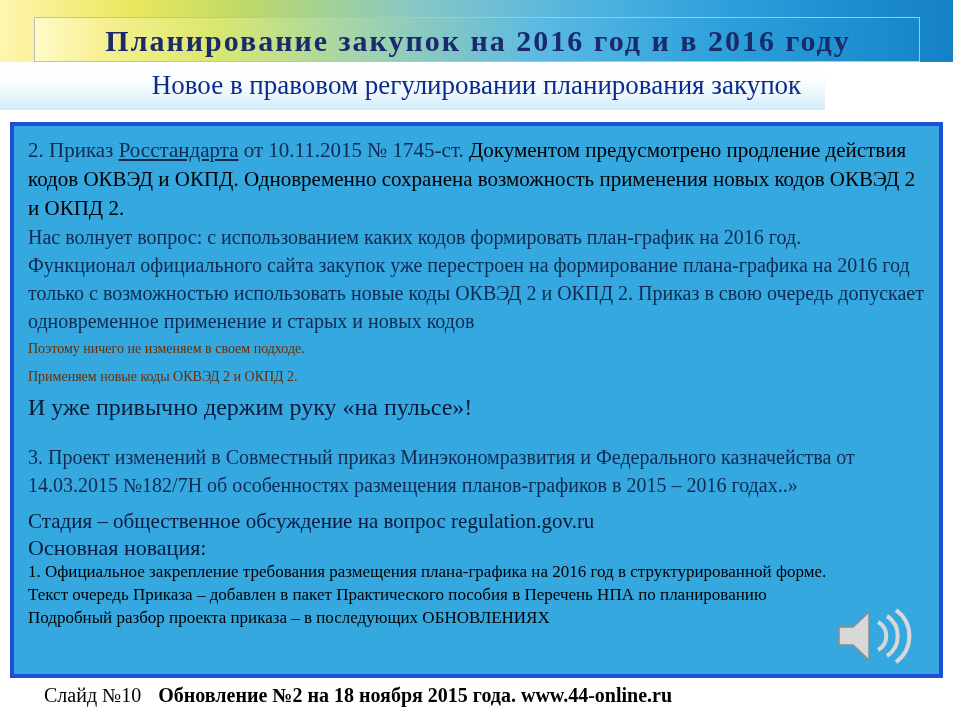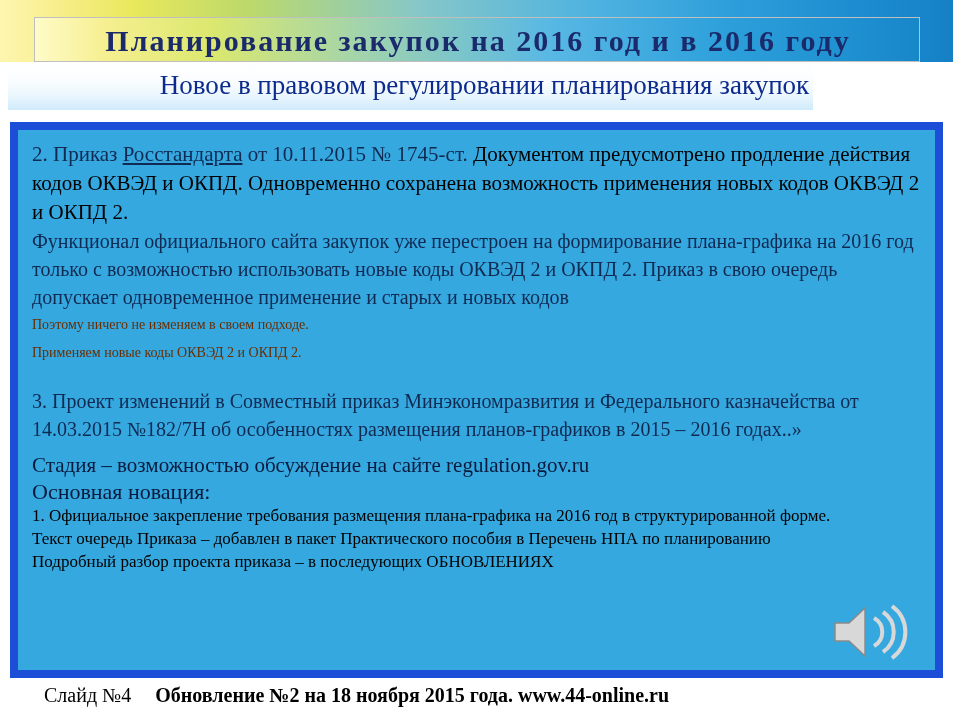--- a/index.html
+++ b/index.html
@@ -50,25 +50,26 @@
     text-align: center;
     font-family: "Liberation Serif", serif;
     font-size: 30px;
     font-weight: bold;
     letter-spacing: 2px;
     color: #1b2a6b;
     white-space: nowrap;
   }
   .subtitle-band {
     position: absolute;
-    left: 8px;
+    left: 0;
     top: 62px;
     width: 805px;
     height: 48px;
     background: linear-gradient(to bottom, #ffffff 0%, #fafdff 40%, #eaf6fd 70%, #cfeafb 100%);
+    padding-left: 20px;
   }
   .title-sub {
     position: absolute;
     left: 0;
     top: 0;
     width: 953px;
     height: 48px;
     line-height: 46px;
     text-align: center;
     font-family: "Liberation Serif", serif;
@@ -78,21 +79,21 @@
   }
 
   
   .content-box {
     position: absolute;
     left: 10px;
     top: 122px;
     width: 933px;
     height: 556px;
     background: #35a8e0;
-    border: 8px solid #1d4ed8;
+    border: 4px solid #1d4ed8;
     box-sizing: border-box;
     padding: 10px 14px 0 14px;
     overflow: hidden;
   }
   .para {
     margin: 0;
     font-family: "Liberation Serif", serif;
     color: #000000;
   }
   .p-main {
@@ -169,21 +170,21 @@
     white-space: nowrap;
     font-family: "Liberation Serif", serif;
     font-size: 20px;
     color: #000000;
   }
   .footer-slide {
     font-weight: normal;
   }
   .footer-upd {
     font-weight: bold;
-    margin-left: 24px;
+    margin-left: 17px;
   }
 </style>
 </head>
 <body>
 
 <div class="slide">
 
   <div class="header-band">
     <div class="header-band-inner">
       <div class="title-main">Планирование закупок на 2016 год и в 2016 году</div>
@@ -191,35 +192,37 @@
   </div>
 
   <div class="subtitle-band">
     <div class="title-sub">Новое в правовом регулировании планирования закупок</div>
   </div>
 
   <div class="content-box">
 
     <p class="para p-main"><span>2. Приказ </span><span class="u">Росстандарта</span><span> от 10.11.2015 № 1745-ст.</span><span class="dark"> Документом предусмотрено продление действия кодов ОКВЭД и ОКПД. Одновременно сохранена возможность применения новых кодов ОКВЭД 2 и ОКПД 2.</span></p>
 
+    <p class="para p-small-note">Нас волнует вопрос: с использованием каких кодов формировать план-график на 2016 год.</p>
 
     <p class="para p-small-note">Функционал официального сайта закупок уже перестроен на формирование плана-графика на 2016 год только с возможностью использовать новые коды ОКВЭД 2 и ОКПД 2. Приказ в свою очередь допускает одновременное применение и старых и новых кодов</p>
 
     <p class="para p-highlight">Поэтому ничего не изменяем в своем подходе.</p>
 
     <p class="para p-highlight">Применяем новые коды ОКВЭД 2 и ОКПД 2.</p>
 
+    <p class="para p-big">И уже привычно держим руку «на пульсе»!</p>
 
     <div class="gap-md"></div>
 
     <p class="para p-sec3">3. Проект изменений в Совместный приказ Минэкономразвития и Федерального казначейства от 14.03.2015 №182/7Н об особенностях размещения планов-графиков в 2015 – 2016  годах..»</p>
 
     <div class="gap-sm"></div>
 
-    <p class="para p-stage">Стадия – возможностью обсуждение на сайте regulation.gov.ru</p>
+    <p class="para p-stage">Стадия – общественное обсуждение на вопрос regulation.gov.ru</p>
 
     <p class="para p-novat">Основная новация:</p>
 
     <p class="para p-tiny">1. Официальное закрепление требования размещения плана-графика на 2016 год в структурированной форме.</p>
 
     <p class="para p-tiny">Текст очередь  Приказа – добавлен в пакет Практического пособия в Перечень НПА по планированию</p>
 
     <p class="para p-tiny">Подробный разбор проекта приказа – в последующих ОБНОВЛЕНИЯХ</p>
 
     <div class="speaker">
@@ -228,17 +231,17 @@
         <path d="M45 18 A16 16 0 0 1 45 46" fill="none" stroke="#d8d8d8" stroke-width="4"></path>
         <path d="M54 12 A24 24 0 0 1 54 52" fill="none" stroke="#d8d8d8" stroke-width="4"></path>
         <path d="M63 6 A32 32 0 0 1 63 58" fill="none" stroke="#d8d8d8" stroke-width="4"></path>
       </svg>
     </div>
 
   </div>
 
   <div class="footer">
     <div class="footer-inner">
-      <span class="footer-slide">Слайд №4</span><span class="footer-upd">Обновление  №2 на 18 ноября 2015 года.  www.44-online.ru</span>
+      <span class="footer-slide">Слайд №10</span><span class="footer-upd">Обновление  №2 на 18 ноября 2015 года.  www.44-online.ru</span>
     </div>
   </div>
 
 </div>
 
 </body></html>

